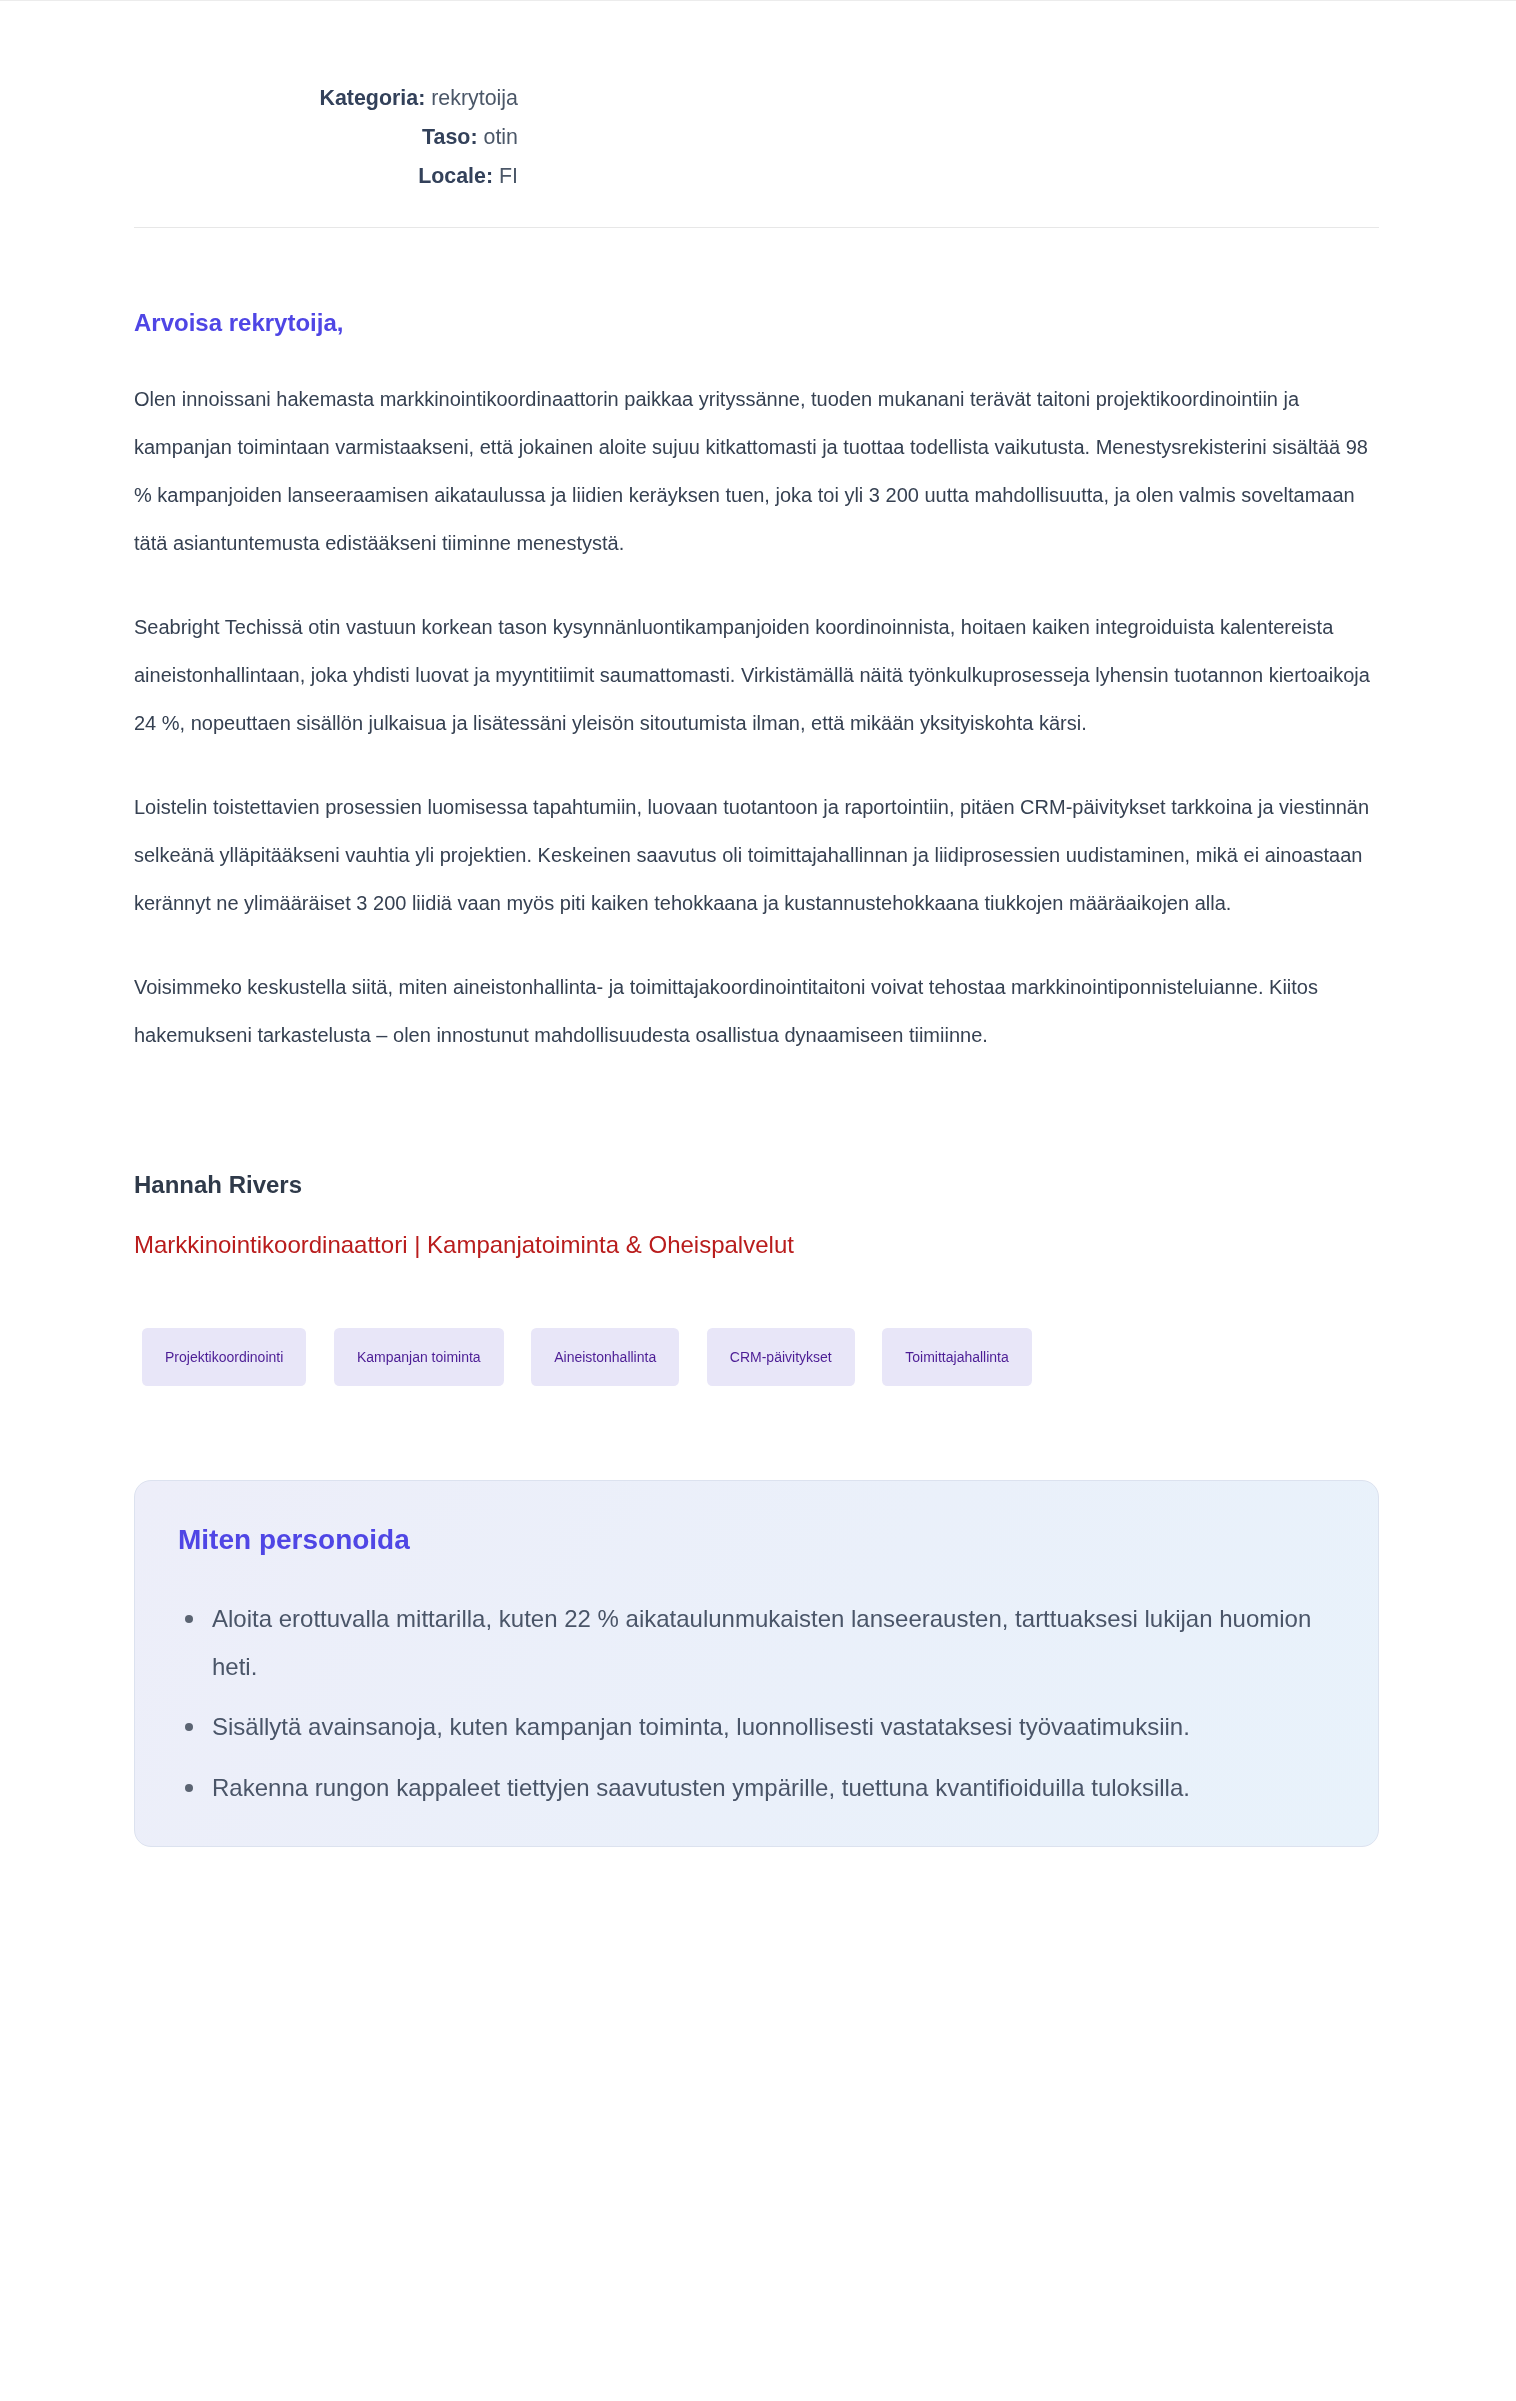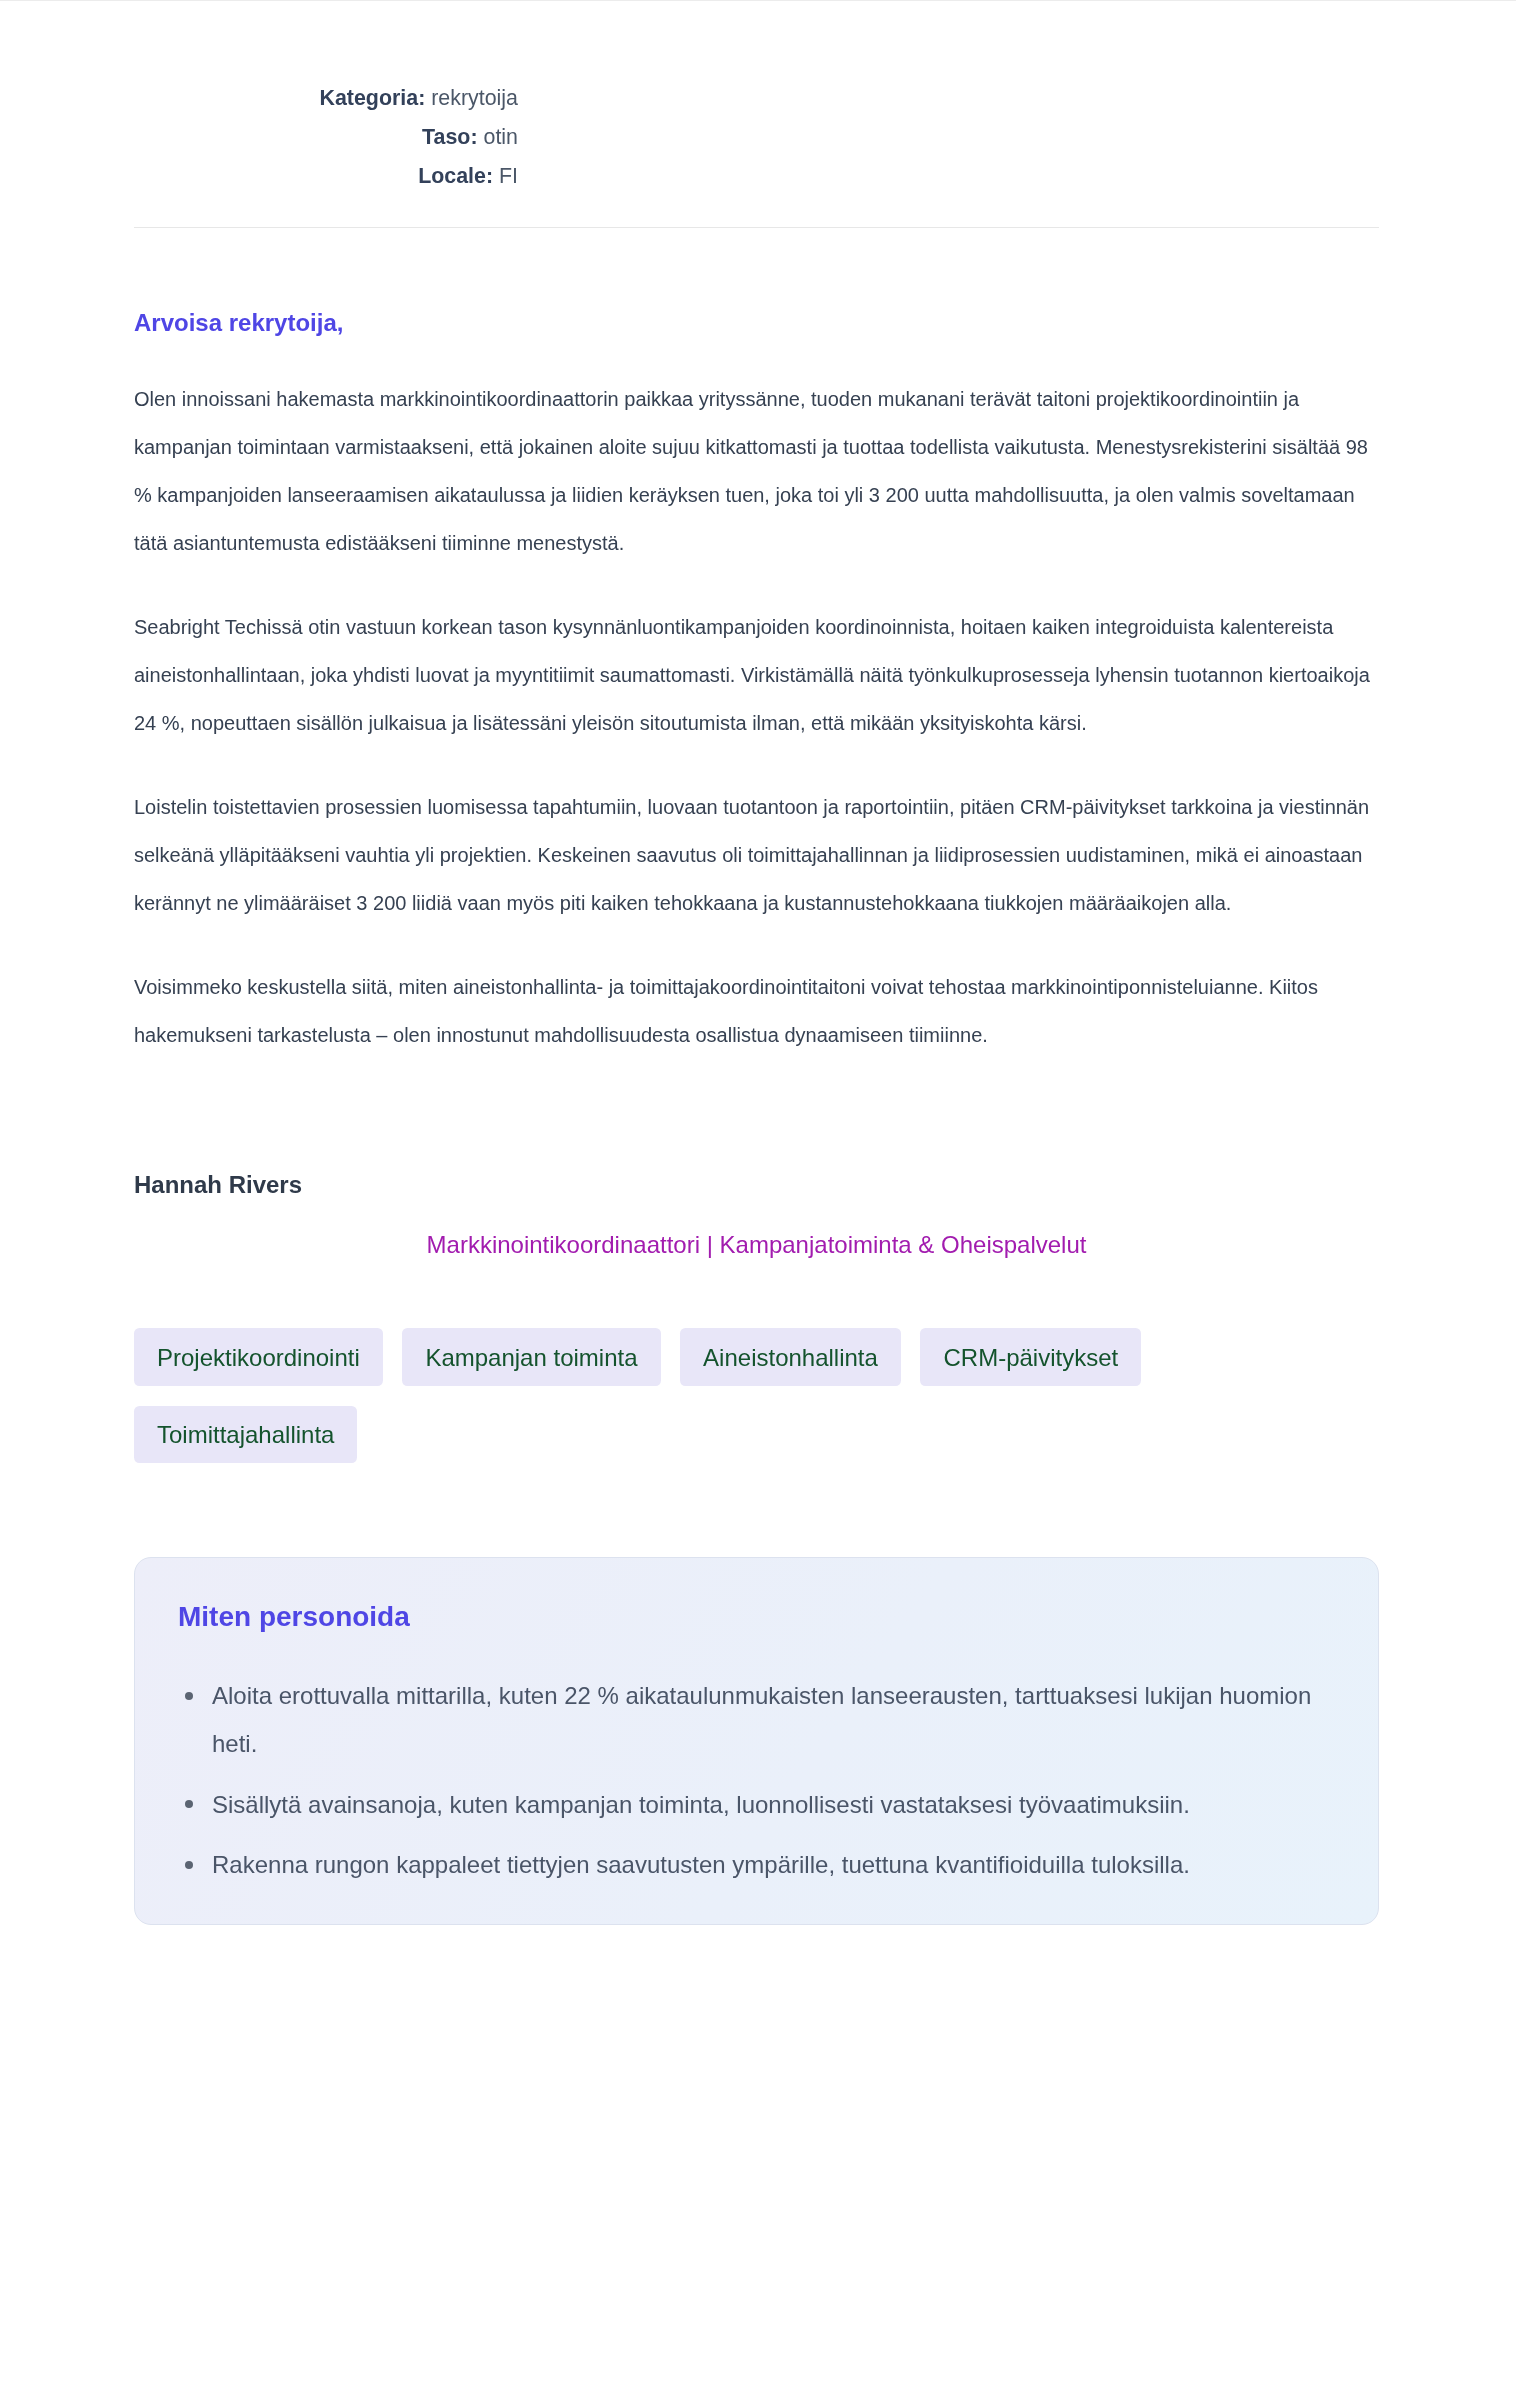--- a/index.html
+++ b/index.html
@@ -71,35 +71,35 @@
     margin-top: 108px;
     font-size: 24px;
     line-height: 36px;
     font-weight: bold;
     color: #2f3a4a;
   }
   .sig-title {
     margin-top: 18px;
     font-size: 24px;
     line-height: 36px;
-    color: #a21caf;
-    text-align: center;
+    color: #b91c1c;
   }
 
   
   .tags { display: flex; flex-wrap: wrap; gap: 19.6px; margin-top: 65px; }
   .tag {
     background: #e8e6f8;
-    color: #14532d;
-    font-size: 24px;
+    color: #4c1d95;
+    font-size: 14px;
     line-height: 29px;
     font-weight: 500;
     padding: 14.3px 23px;
     border-radius: 5.4px;
     white-space: nowrap;
+    margin-left: 8px;
   }
 
   
   .tips-box {
     margin-top: 94px;
     border: 0.9px solid #dce2ef;
     border-radius: 17px;
     background: linear-gradient(125deg, #edeef9 0%, #eaf0fa 55%, #e8f2fb 100%);
     padding: 41px 43px 22px 43px;
   }

